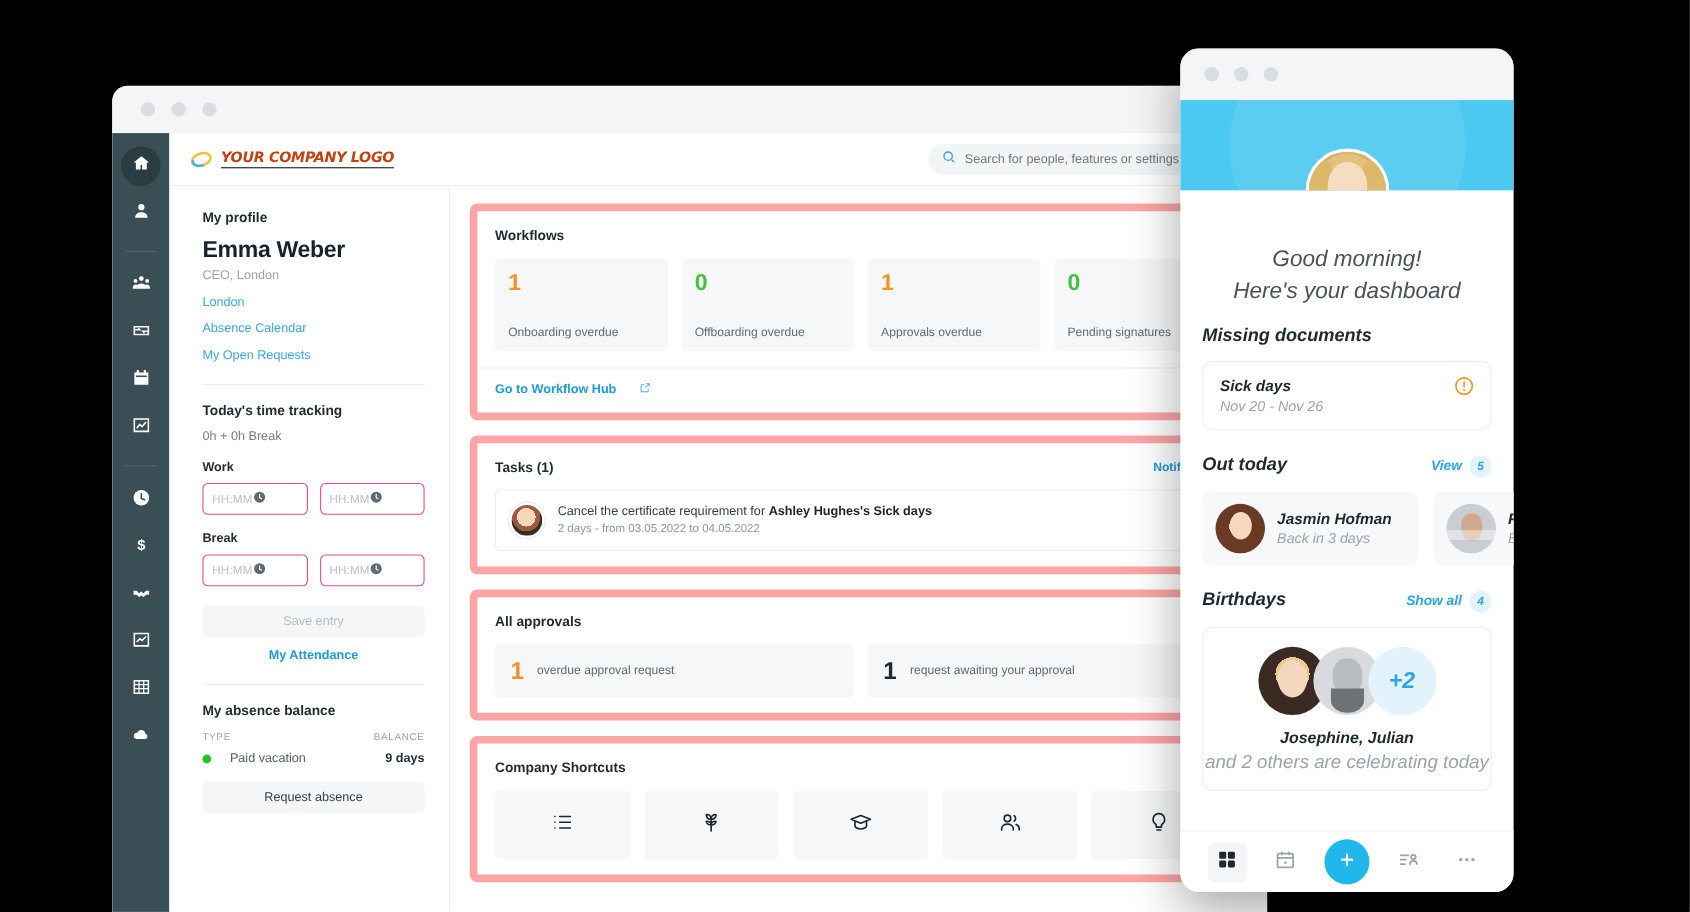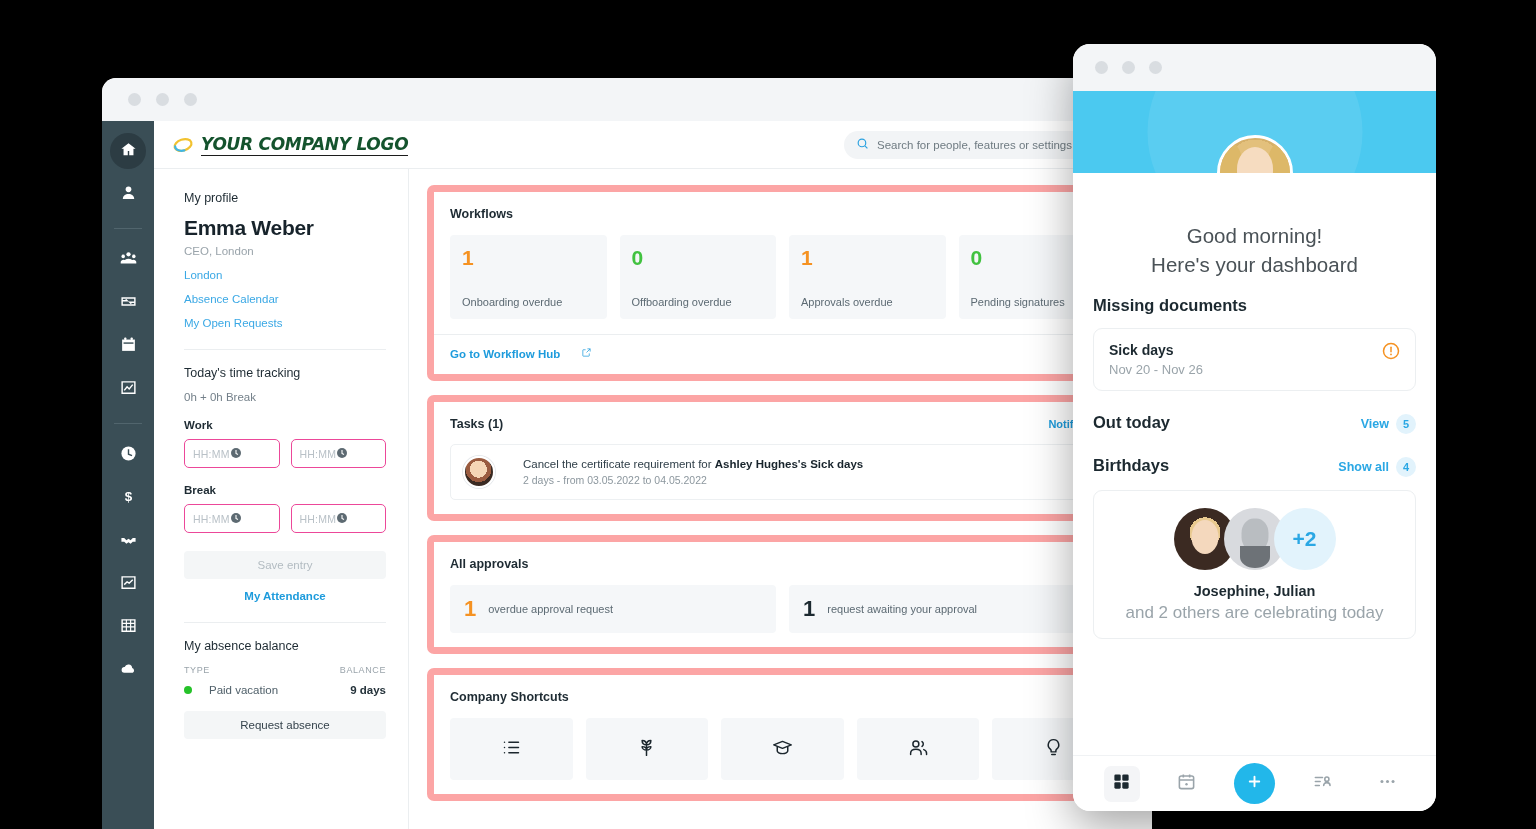--- a/index.html
+++ b/index.html
@@ -48,40 +48,40 @@
   
   .main { flex: 1; display: flex; flex-direction: column; min-width: 0; }
   .topbar {
     height: 48px; background: #ffffff; border-bottom: 1px solid #ebeef0;
     display: flex; align-items: center; padding: 0 18px; flex: 0 0 48px;
   }
   .logo-wrap { display: flex; align-items: center; gap: 7px; }
   .logo-ring { width: 22px; height: 22px; position: relative; }
   .logo-text {
     font-family: "DejaVu Sans", sans-serif;
-    font-weight: bold; font-style: italic; font-size: 17px;
-    letter-spacing: -0.3px; color: #14532d;
+    font-weight: bold; font-style: italic; font-size: 13px;
+    letter-spacing: -0.3px; color: #c2410c;
     border-bottom: 1.6px solid #1c1c1c; padding-bottom: 1px;
   }
   .search-box {
     margin-left: auto; width: 290px; height: 28px;
     background: #f2f4f6; border-radius: 14px;
     display: flex; align-items: center; gap: 8px; padding: 0 12px;
   }
   .search-box svg { width: 13px; height: 13px; fill: none; stroke: #2ca2e0; stroke-width: 2.2; }
   .search-ph { font-size: 11.5px; color: #6f7b82; }
 
   .content { flex: 1; display: flex; background: #ffffff; overflow: hidden; }
 
   
   .left-panel {
     width: 255px; flex: 0 0 255px; padding: 22px 22px 0 30px;
     border-right: 1px solid #ebeef0;
   }
-  .lp-label { font-size: 12.5px; font-weight: normal; color: #1e2b33; margin-bottom: 11px; }
+  .lp-label { font-size: 12.5px; font-weight: bold; color: #1e2b33; margin-bottom: 11px; }
   .lp-name { font-size: 21px; font-weight: bold; color: #17232b; letter-spacing: -0.3px; }
   .lp-role { font-size: 11.5px; color: #9aa4ab; margin-top: 5px; }
   .lp-link { font-size: 11.5px; color: #3aa8e5; margin-top: 12px; display: block; cursor: pointer; }
   .lp-sep { height: 1px; background: #ebeef0; margin: 20px 0 16px; }
   .lp-sub { font-size: 11.5px; color: #74808a; margin-top: 5px; }
   .lp-field-label { font-size: 11.5px; font-weight: bold; color: #1e2b33; margin: 16px 0 8px; }
   .time-row { display: flex; gap: 11px; }
   .time-input {
     flex: 1; height: 29px; border: 1px solid #ec4899; border-radius: 5px;
     display: flex; align-items: center; padding: 0 8px; cursor: text;
@@ -126,21 +126,21 @@
   .card-sep { height: 1px; background: #ebeef0; margin: 15px -16px 0; }
   .hub-link {
     margin-top: 12px; font-size: 11.5px; font-weight: bold; color: #1d9bdc;
     display: flex; align-items: center; gap: 21px; cursor: pointer;
   }
   .hub-link svg { width: 11px; height: 11px; fill: none; stroke: #1d9bdc; stroke-width: 1.6; }
   .card-head { display: flex; align-items: center; }
   .notif-link { margin-left: auto; font-size: 11px; font-weight: bold; color: #1d9bdc; cursor: pointer; }
   .task-row {
     margin-top: 13px; border: 1px solid #edf0f2; border-radius: 5px;
-    padding: 11px 12px; display: flex; align-items: center; gap: 28px; cursor: pointer;
+    padding: 11px 12px; display: flex; align-items: center; gap: 12px; cursor: pointer;
   }
   .task-av {
     width: 32px; height: 32px; border-radius: 50%; flex: 0 0 32px;
     background: radial-gradient(circle at 48% 40%, #f5d6b6 0 38%, #9a5b3f 38% 58%, #3a2a22 58% 100%);
     border: 2px solid #ffffff; box-shadow: 0 0 0 1px #e6e9ec;
   }
   .task-t1 { font-size: 11.5px; color: #31404a; }
   .task-t1 b { color: #18242c; }
   .task-t2 { font-size: 10.5px; color: #8c979e; margin-top: 4px; }
   .task-btn {
@@ -160,25 +160,26 @@
     flex: 1; height: 62px; background: #f5f7f9; border-radius: 4px;
     display: flex; align-items: center; justify-content: center; cursor: pointer;
   }
   .sc svg { width: 21px; height: 21px; fill: none; stroke: #1b262d; stroke-width: 1.7;
             stroke-linecap: round; stroke-linejoin: round; }
 
   
   .mobile-window {
     position: absolute;
     left: 1073px; top: 44px;
-    width: 363px; height: 767px;
+    width: 303px; height: 767px;
     background: #ffffff;
     border-radius: 17px;
     overflow: hidden;
     box-shadow: 0 16px 46px rgba(0,0,0,0.35);
+    font-style: italic;
   }
   .m-titlebar {
     height: 47px; background: #f3f5f7;
     display: flex; align-items: center; padding-left: 22px; gap: 14px;
   }
   .m-dot { width: 13px; height: 13px; border-radius: 50%; background: #d9dde1; }
   .m-hero {
     height: 82px; position: relative; overflow: hidden;
     background: #29bfee;
   }
@@ -640,20 +641,41 @@
               <circle cx="12" cy="16.6" r="1.2" fill="#f59222"></circle>
             </svg>
         </span>
       </div>
 
       <div class="m-sec-head">
         <span class="m-sec-title">Out today</span>
         <a class="m-link">View</a>
         <span class="m-badge">5</span>
       </div>
+      <div class="m-out-row">
+        <div class="m-out-card">
+          <span class="m-out-av av-jasmin">
+              <span class="face"></span>
+            </span>
+          <div>
+            <div class="m-out-n">Jasmin Hofman</div>
+            <div class="m-out-s">Back in 3 days</div>
+          </div>
+        </div>
+        <div class="m-out-card">
+          <span class="m-out-av av-patrick">
+              <span class="face"></span>
+              <span class="band"></span>
+            </span>
+          <div>
+            <div class="m-out-n">Patrick W</div>
+            <div class="m-out-s">Back in 3 </div>
+          </div>
+        </div>
+      </div>
 
       <div class="m-sec-head">
         <span class="m-sec-title">Birthdays</span>
         <a class="m-link">Show all</a>
         <span class="m-badge">4</span>
       </div>
       <div class="m-bday-card">
         <div class="m-bday-avs">
           <span class="bav bav-jo">
               <span class="face"></span>

